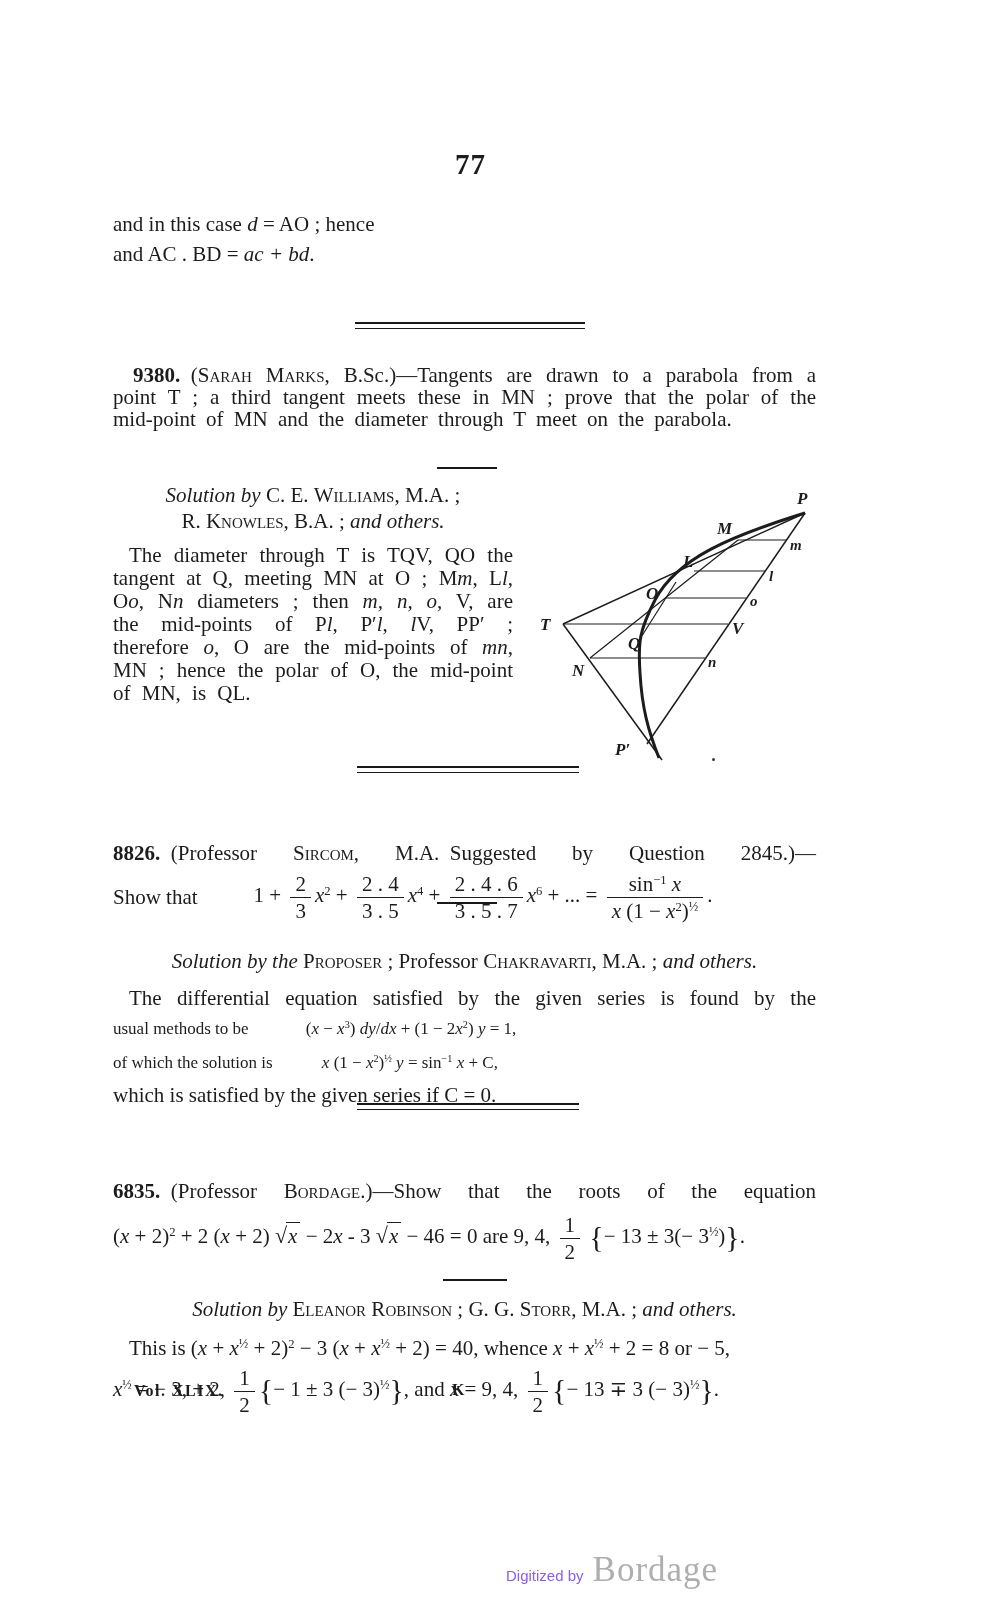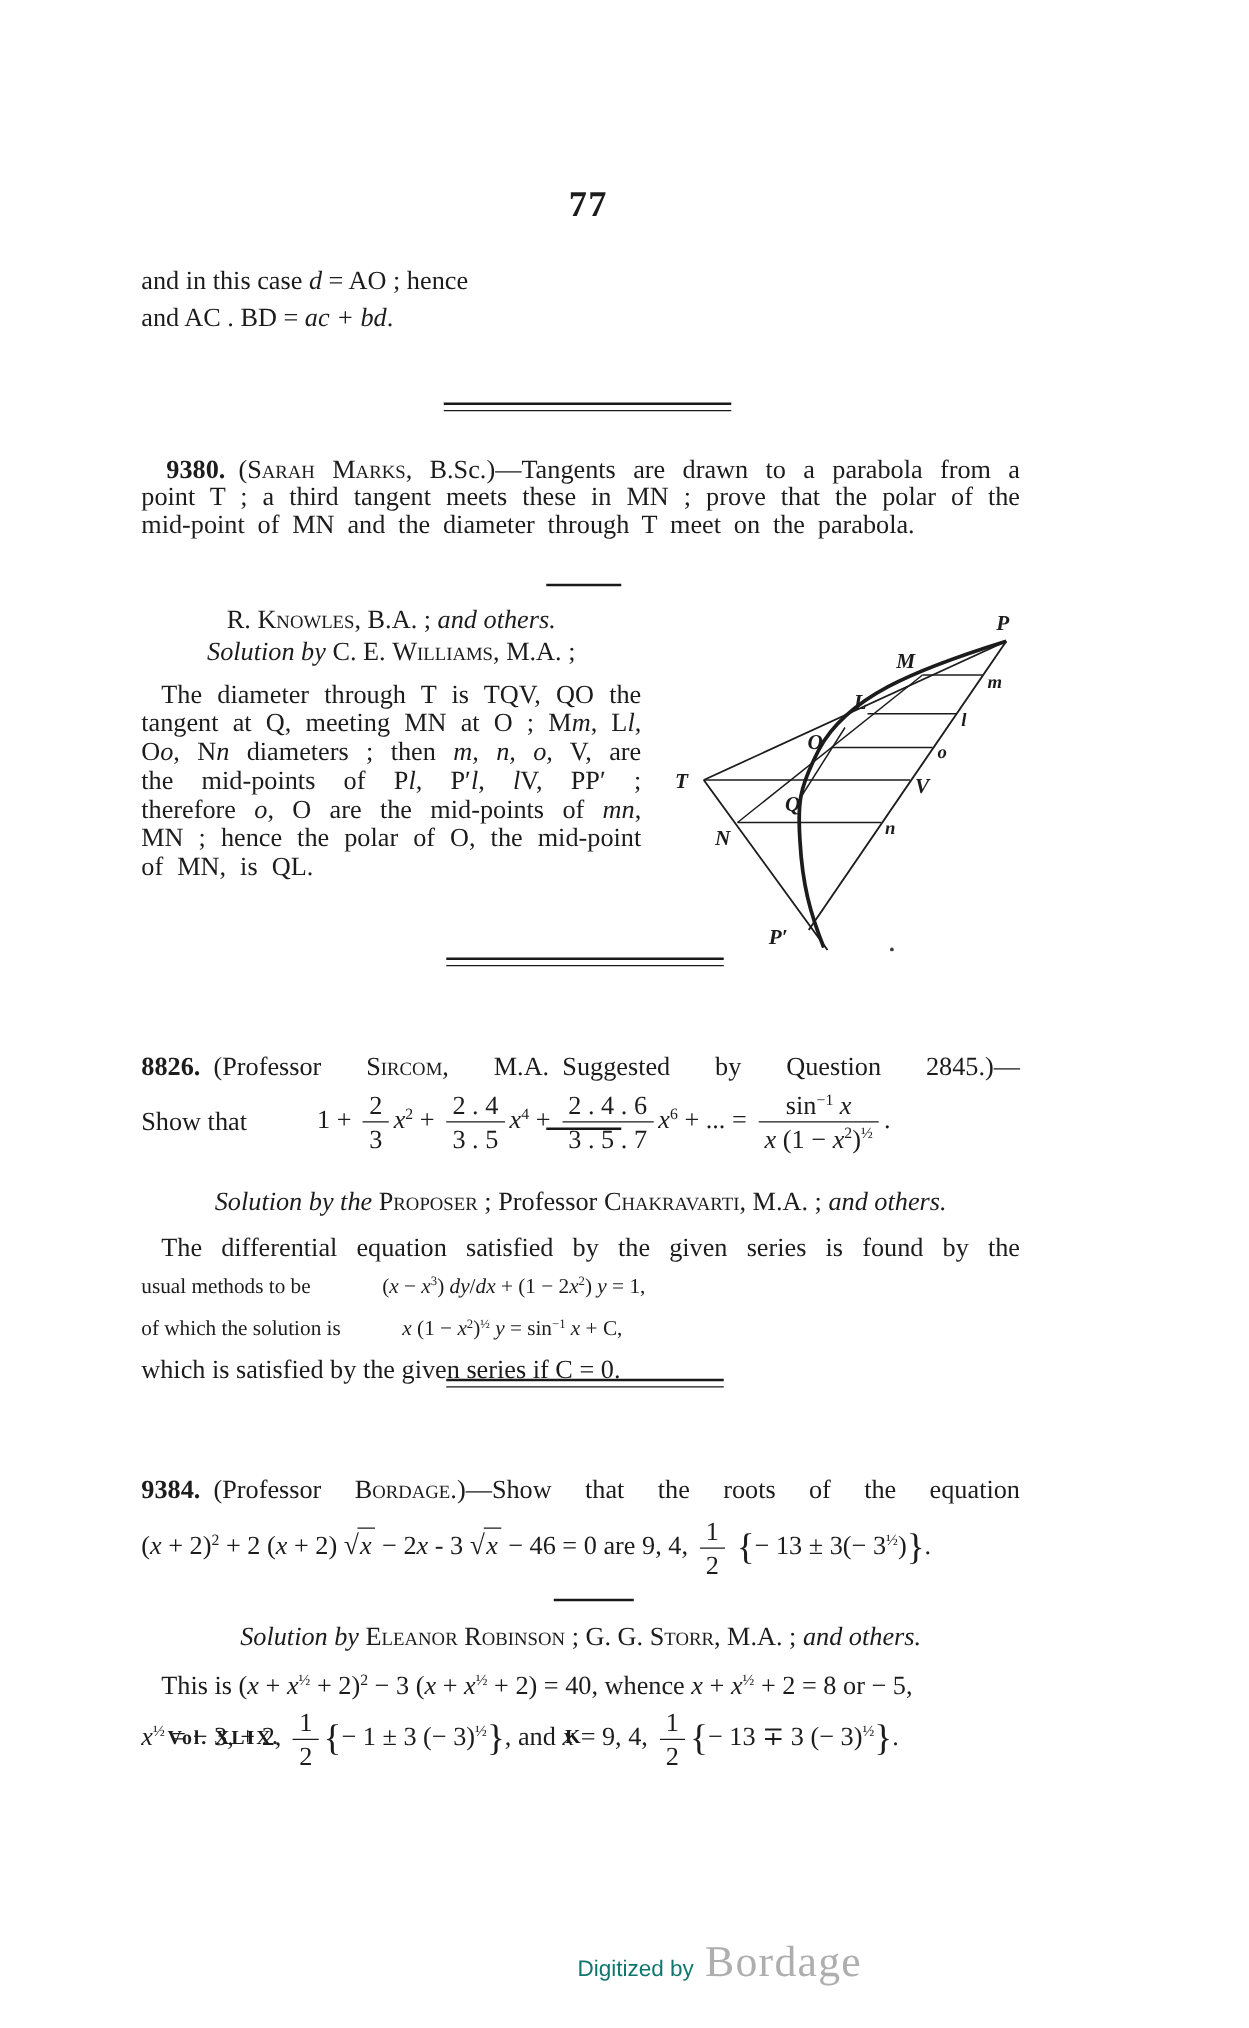--- a/index.html
+++ b/index.html
@@ -47,21 +47,21 @@
   
   svg text { font-family:"Liberation Serif","DejaVu Serif",serif; font-style:italic; font-weight:bold; fill:#1c1c1c; }
   .cap { font-size:17px; } .low { font-size:15px; }
 
   .stray-dot { width:3px; height:3px; border-radius:50%; background:#3a3a3a; }
 
   .footer-vol { font-size:16px; font-weight:bold; letter-spacing:1.5px; }
   .footer-sig { font-size:16px; font-weight:bold; }
 
   .google-credit { display:flex; align-items:baseline; gap:9px; }
-  .digitized { font-family:"Liberation Sans","DejaVu Sans",sans-serif; font-size:18px; color:#0f766e; }
+  .digitized { font-family:"Liberation Sans","DejaVu Sans",sans-serif; font-size:15px; color:#8b5cf6;margin-left:44px; }
   .gword { font-size:35px; color:#aeaeae; letter-spacing:1px; }
 </style>
 </head>
 <body>
 
 <div class="page">
 
   <div class="abs pageno" style="left:455px; top:148px;">77</div>
 
   <div class="abs" style="left:113px; top:212px; width:720px;">
@@ -74,24 +74,24 @@
   <div class="abs rule-double" style="left:355px; top:322px; width:230px;"></div>
 
   <div class="abs body-text just indent" style="left:113px; top:364px; width:703px; word-spacing:5px;">
     <span class="bold">9380.</span><span> (</span><span class="sc">Sarah Marks</span><span>, B.Sc.)—Tangents are drawn to a parabola from a point T ; a third tangent meets these in MN ; prove that the polar of the mid-point of MN and the diameter through T meet on the parabola.</span>
   </div>
 
   <div class="abs rule-short" style="left:437px; top:467px; width:60px;"></div>
 
   <div class="abs" style="left:113px; top:482px; width:400px;">
     <div class="sol-head">
-      <span>R. </span><span class="sc">Knowles</span><span>, B.A. ; </span><span class="it">and others.</span>
+      <span class="it">Solution by</span><span> C. E. </span><span class="sc">Williams</span><span>, M.A. ;</span>
     </div>
     <div class="sol-head">
-      <span class="it">Solution by</span><span> C. E. </span><span class="sc">Williams</span><span>, M.A. ;</span>
+      <span>R. </span><span class="sc">Knowles</span><span>, B.A. ; </span><span class="it">and others.</span>
     </div>
     <div class="body-text just indent-s" style="margin-top:10px; line-height:23px; word-spacing:6px;"><span class="m-x">The diameter through T is TQV, QO the tangent at Q, meeting MN at O ; M</span><span class="m-i">m</span><span class="m-x">, L</span><span class="m-i">l</span><span class="m-x">, O</span><span class="m-i">o</span><span class="m-x">, N</span><span class="m-i">n</span><span class="m-x"> diameters ; then </span><span class="m-i">m, n, o,</span><span class="m-x"> V, are the mid-points of P</span><span class="m-i">l</span><span class="m-x">, P′</span><span class="m-i">l</span><span class="m-x">, </span><span class="m-i">l</span><span class="m-x">V, PP′ ; therefore </span><span class="m-i">o</span><span class="m-x">, O are the mid-points of </span><span class="m-i">mn</span><span class="m-x">, MN ; hence the polar of O, the mid-point of MN, is QL.</span></div>
   </div>
 
   <svg class="abs" style="left:518px; top:468px;" width="330" height="305" viewBox="0 0 330 305">
     <g stroke="#1c1c1c" fill="none">
       <line x1="45" y1="156" x2="287" y2="45" stroke-width="1.4"></line>
       <line x1="45" y1="156" x2="144" y2="292" stroke-width="1.5"></line>
       <line x1="287" y1="45" x2="129" y2="276" stroke-width="1.5"></line>
       <line x1="220" y1="72" x2="72" y2="190" stroke-width="1.2"></line>
@@ -147,21 +147,21 @@
       <span>of which the solution is</span>
       <span style="margin-left:45px;"><span class="m-i">x</span><span class="m-x"> (1 − </span><span class="m-i">x</span><sup class="m-s">2</sup><span class="m-x">)</span><sup class="m-s">½</sup><span class="m-x"> </span><span class="m-i">y</span><span class="m-x"> = sin</span><sup class="m-s">−1</sup><span class="m-x"> </span><span class="m-i">x</span><span class="m-x"> + C,</span></span>
     </div>
     <div class="body-text" style="margin-top:6px;">which is satisfied by the given series if C = 0.</div>
   </div>
 
   <div class="abs rule-double" style="left:357px; top:1103px; width:222px;"></div>
 
   <div class="abs" style="left:113px; top:1180px; width:703px;">
     <div class="body-text flushline">
-      <span class="bold">9384.</span><span> (Professor </span><span class="sc">Bordage</span><span>.)—Show that the roots of the equation</span>
+      <span class="bold">6835.</span><span> (Professor </span><span class="sc">Bordage</span><span>.)—Show that the roots of the equation</span>
     </div>
     <div class="mathline nowrap" style="margin-top:12px;"><span class="m-x">(</span><span class="m-i">x</span><span class="m-x"> + 2)</span><sup class="m-s">2</sup><span class="m-x"> + 2 (</span><span class="m-i">x</span><span class="m-x"> + 2) </span><span class="m-q"><span class="sign">√</span><span class="rad">x</span></span><span class="m-x"> − 2</span><span class="m-i">x</span><span class="m-x"> - 3 </span><span class="m-q"><span class="sign">√</span><span class="rad">x</span></span><span class="m-x"> − 46 = 0 are 9, 4, </span><span class="frac"><span class="fn">1</span><span class="fd">2</span></span><span class="m-x"> </span><span class="m-g">{</span><span class="m-x">− 13 ± 3(− 3</span><sup class="m-s">½</sup><span class="m-x">)</span><span class="m-g">}</span><span class="m-x">.</span></div>
   </div>
 
   <div class="abs rule-short" style="left:443px; top:1279px; width:64px;"></div>
 
   <div class="abs" style="left:113px; top:1296px; width:703px;">
     <div class="sol-head">
       <span class="it">Solution by </span><span class="sc">Eleanor Robinson</span><span> ; G. G. </span><span class="sc">Storr</span><span>, M.A. ; </span><span class="it">and others.</span>
     </div>

